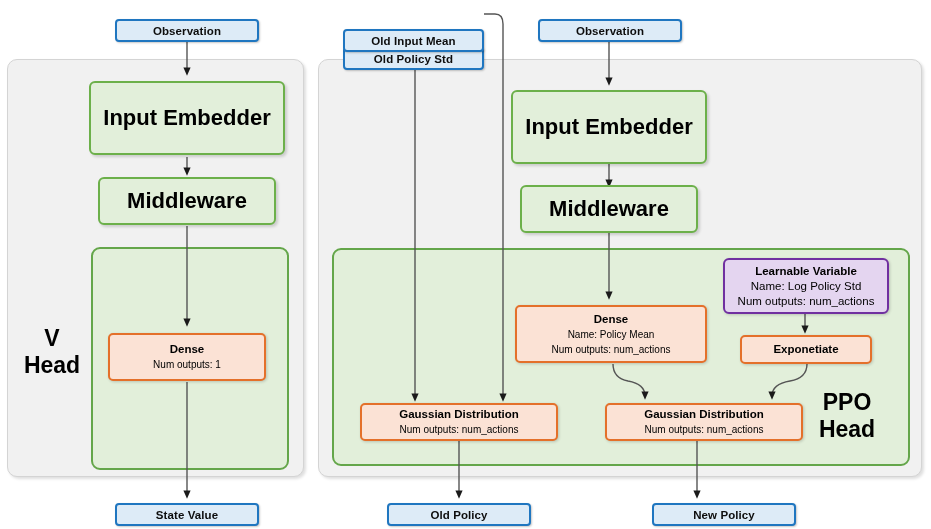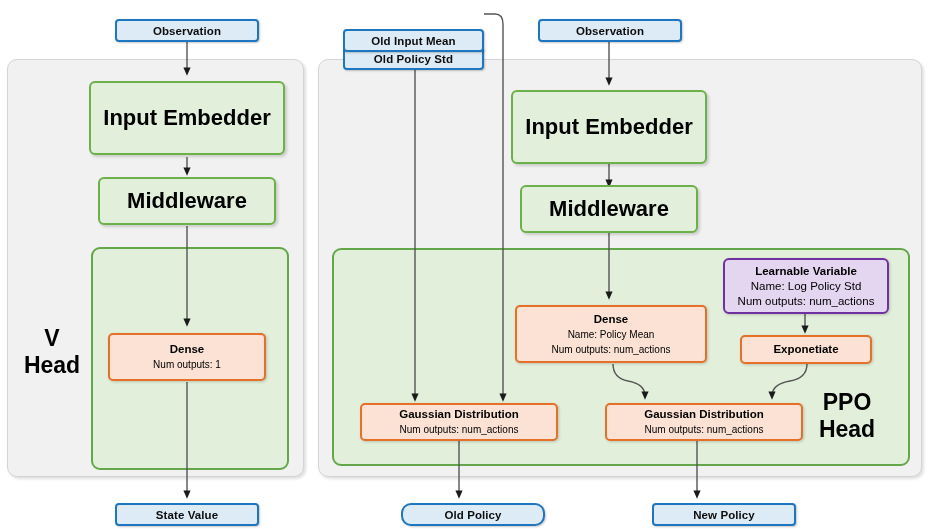--- a/index.html
+++ b/index.html
@@ -179,21 +179,21 @@
 
   <div class="node op-box" style="left:605px;top:403px;width:198px;height:38px;">
     <span class="op-title">Gaussian Distribution</span>
     <span class="op-line">Num outputs: num_actions</span>
   </div>
 
   <div class="node io-box" style="left:115px;top:503px;width:144px;height:23px;">
     <span>State Value</span>
   </div>
 
-  <div class="node io-box" style="left:401px;top:503px;width:144px;height:23px;border-radius:10px;">
+  <div class="node io-box" style="left:387px;top:503px;width:144px;height:23px;">
     <span>Old Policy</span>
   </div>
 
   <div class="node io-box" style="left:625px;top:503px;width:144px;height:23px;margin-left:27px;">
     <span>New Policy</span>
   </div>
 
 </div>
 
 </body></html>

